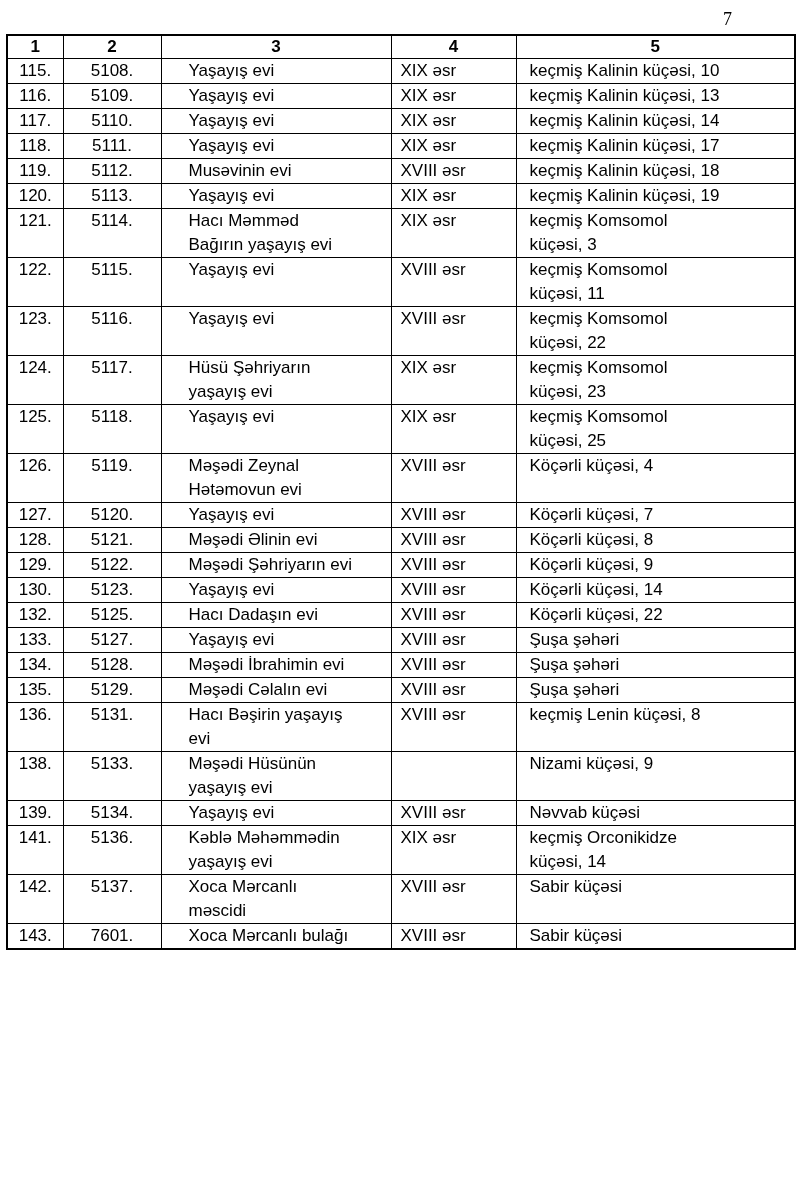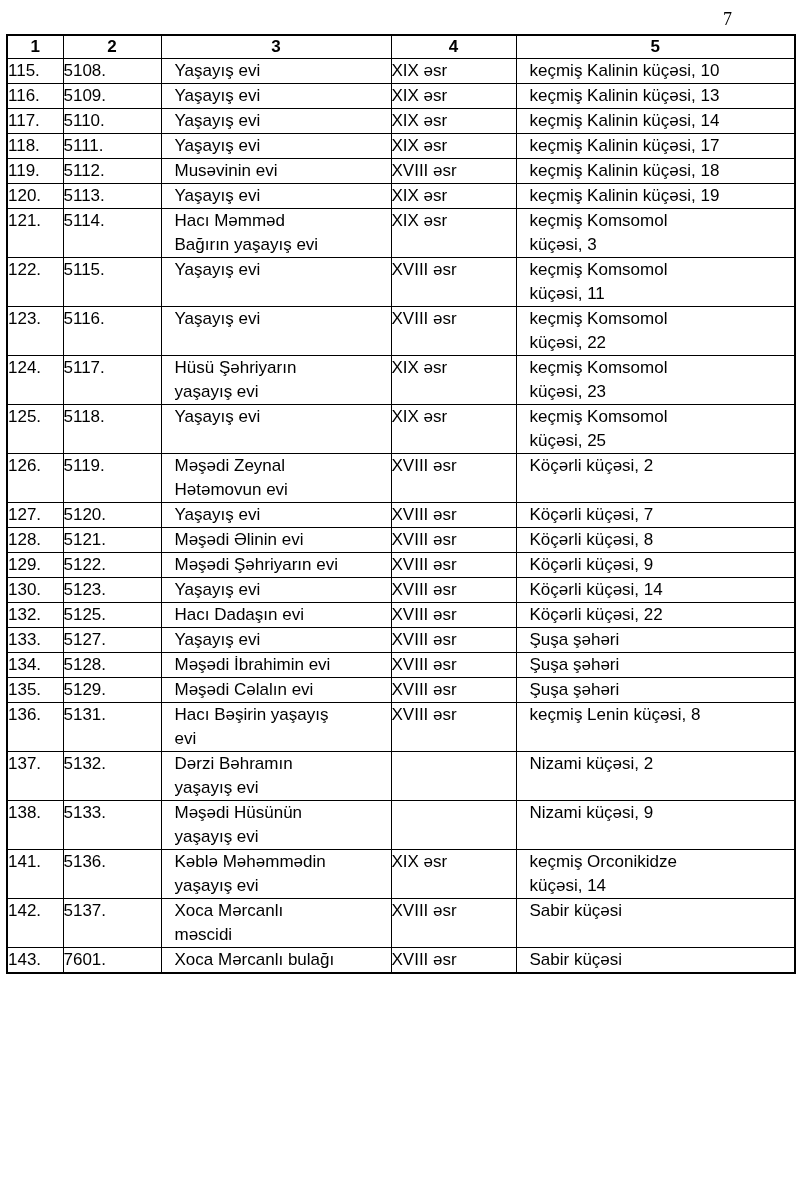--- a/index.html
+++ b/index.html
@@ -41,23 +41,23 @@
     padding: 0;
     white-space: pre-line;
     overflow: hidden;
   }
   .registry-table thead th {
     font-weight: bold;
     text-align: center;
     height: 23px;
     line-height: 22px;
   }
-  td.c1, td.c2 { }
-  td.c3 { padding-left: 13px; padding-right: 4px; }
-  td.c4 {  padding-right: 4px; }
+  td.c1, td.c2 { text-align: center; }
+  td.c3 { padding-left: 27px; padding-right: 4px; }
+  td.c4 { padding-left: 9px;  padding-right: 4px; }
   td.c5 { padding-left: 13px; padding-right: 0; }
 </style>
 </head>
 <body>
 
 <div class="page">
   <div class="page-number">7</div>
 
   <table class="registry-table">
     <colgroup>
@@ -160,21 +160,21 @@
     <td class="c4">XIX əsr</td>
     <td class="c5">keçmiş Komsomol
 küçəsi, 25</td>
   </tr>
         <tr>
     <td class="c1">126.</td>
     <td class="c2">5119.</td>
     <td class="c3">Məşədi Zeynal
 Hətəmovun evi</td>
     <td class="c4">XVIII əsr</td>
-    <td class="c5">Köçərli küçəsi, 2</td>
+    <td class="c5">Köçərli küçəsi, 4</td>
   </tr>
         <tr>
     <td class="c1">127.</td>
     <td class="c2">5120.</td>
     <td class="c3">Yaşayış evi</td>
     <td class="c4">XVIII əsr</td>
     <td class="c5">Köçərli küçəsi, 7</td>
   </tr>
         <tr>
     <td class="c1">128.</td>
@@ -225,38 +225,37 @@
     <td class="c4">XVIII əsr</td>
     <td class="c5">Şuşa şəhəri</td>
   </tr>
         <tr>
     <td class="c1">136.</td>
     <td class="c2">5131.</td>
     <td class="c3">Hacı Bəşirin yaşayış
 evi</td>
     <td class="c4">XVIII əsr</td>
     <td class="c5">keçmiş Lenin küçəsi, 8</td>
-  </tr>
-        <tr>
-    <td class="c1">137.</td>
-    <td class="c2">5132.</td>
-    <td class="c3">Dərzi Bəhramın
-yaşayış evi</td>
-    <td class="c4"></td>
-    <td class="c5">Nizami küçəsi, 2</td>
   </tr>
         <tr>
     <td class="c1">138.</td>
     <td class="c2">5133.</td>
     <td class="c3">Məşədi Hüsünün
 yaşayış evi</td>
     <td class="c4"></td>
     <td class="c5">Nizami küçəsi, 9</td>
   </tr>
         <tr>
+    <td class="c1">139.</td>
+    <td class="c2">5134.</td>
+    <td class="c3">Yaşayış evi</td>
+    <td class="c4">XVIII əsr</td>
+    <td class="c5">Nəvvab küçəsi</td>
+  </tr>
+        <tr>
     <td class="c1">141.</td>
     <td class="c2">5136.</td>
     <td class="c3">Kəblə Məhəmmədin
 yaşayış evi</td>
     <td class="c4">XIX əsr</td>
     <td class="c5">keçmiş Orconikidze
 küçəsi, 14</td>
   </tr>
         <tr>
     <td class="c1">142.</td>

